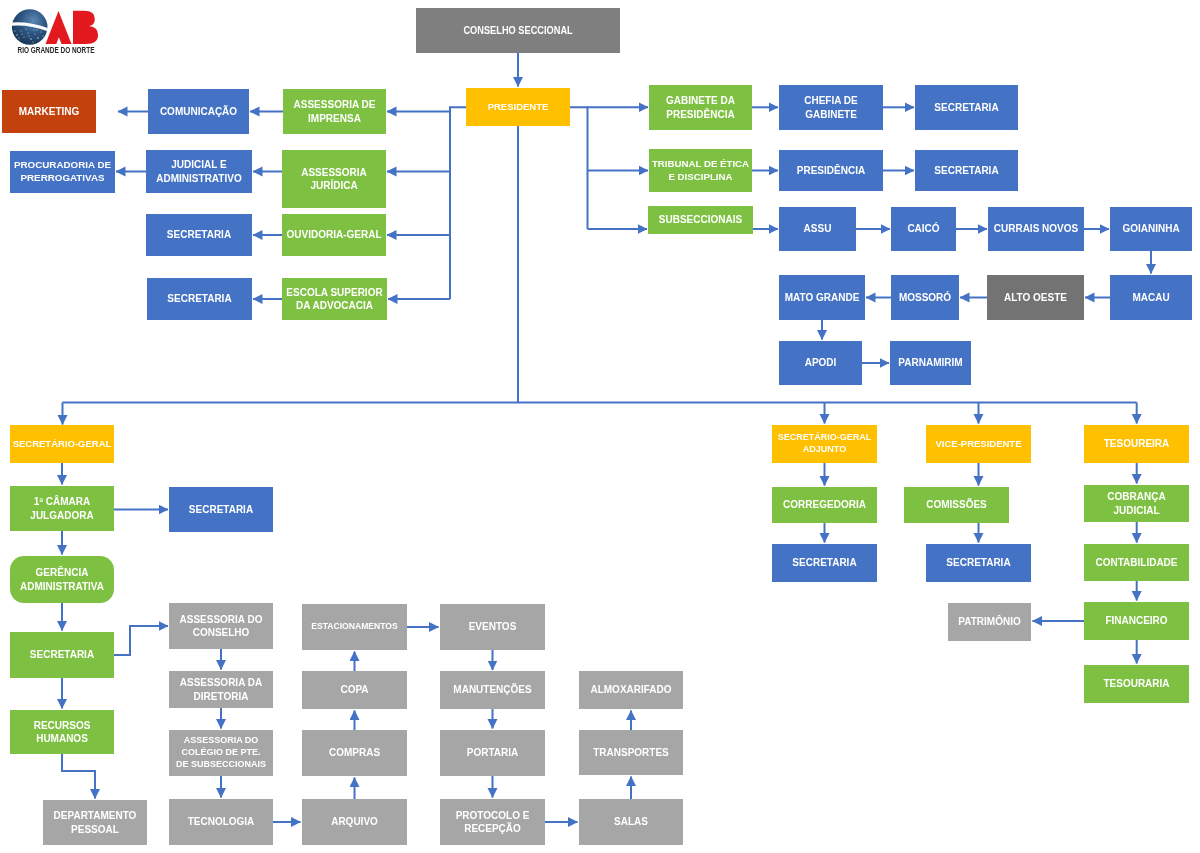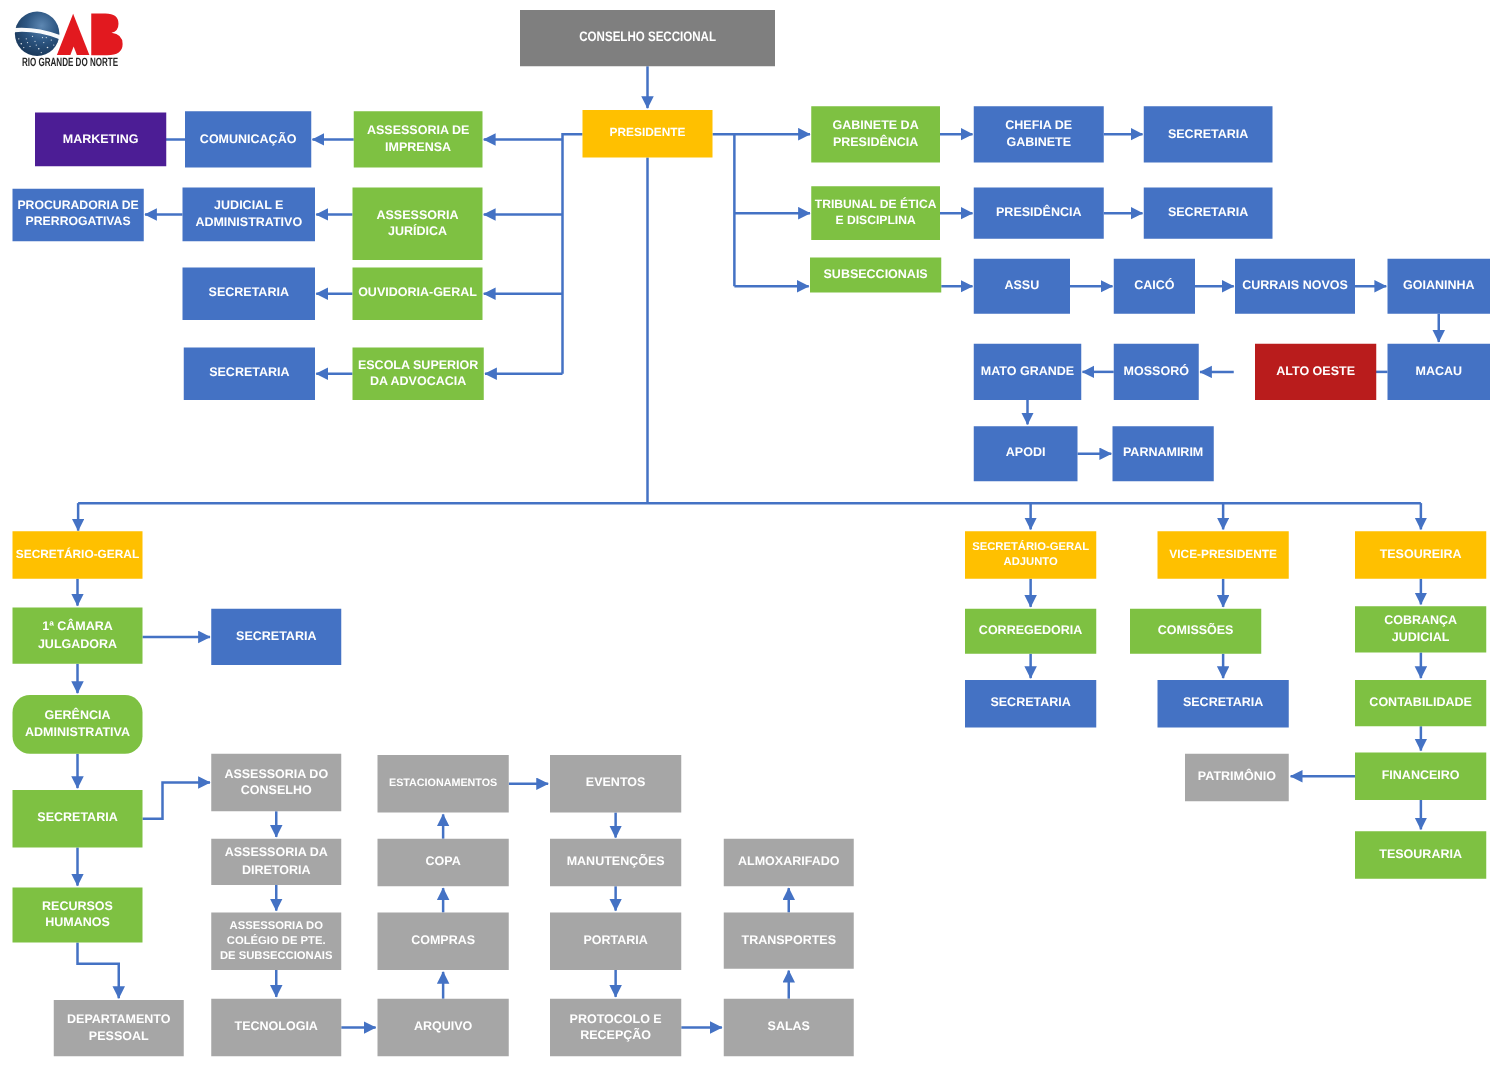--- a/index.html
+++ b/index.html
@@ -113,21 +113,21 @@
 </g>
 <path d="M45.5 44 L58.5 11 L71.5 44 Z" fill="#E2191F"></path>
 <path d="M56.3 44 L58.9 37.2 L61.5 44 Z" fill="#fff"></path>
 <path d="M73 10.8 h11.3 q10.5 0 10.5 8.1 q0 6.1 -5.6 7.2 q8.9 1.1 8.9 9 q0 9 -12.4 9 H73 Z" fill="#E2191F"></path>
 <text x="17.5" y="53.2" font-family="Liberation Sans, sans-serif" font-weight="bold" font-size="9.6" fill="#262626" textLength="77" lengthAdjust="spacingAndGlyphs">RIO GRANDE DO NORTE</text>
 </svg>
 <div class="b" style="left:416px;top:8px;width:204px;height:45px;background:#7F7F7F;font-size:11px;">
     <span style="display:inline-block;transform:scaleX(0.84)">CONSELHO SECCIONAL</span>
   </div>
 <div class="b" style="left:466px;top:88px;width:104px;height:38px;background:#FFC000;font-size:9.5px;">PRESIDENTE</div>
-<div class="b" style="left:28px;top:90px;width:105px;height:43px;background:#4c1d95;font-size:10px;">MARKETING</div>
+<div class="b" style="left:2px;top:90px;width:94px;height:43px;background:#c2410c;font-size:10px;">MARKETING</div>
 <div class="b" style="left:148px;top:89px;width:101px;height:45px;background:#4472C4;font-size:10px;">COMUNICAÇÃO</div>
 <div class="b" style="left:283px;top:89px;width:103px;height:45px;background:#7EC142;font-size:10px;">ASSESSORIA DE<br>IMPRENSA</div>
 <div class="b" style="left:10px;top:151px;width:105px;height:42px;background:#4472C4;font-size:9.8px;">PROCURADORIA DE<br>PRERROGATIVAS</div>
 <div class="b" style="left:146px;top:150px;width:106px;height:43px;background:#4472C4;font-size:10px;">JUDICIAL E<br>ADMINISTRATIVO</div>
 <div class="b" style="left:282px;top:150px;width:104px;height:58px;background:#7EC142;font-size:10px;">ASSESSORIA<br>JURÍDICA</div>
 <div class="b" style="left:146px;top:214px;width:106px;height:42px;background:#4472C4;font-size:10px;">SECRETARIA</div>
 <div class="b" style="left:282px;top:214px;width:104px;height:42px;background:#7EC142;font-size:10px;">OUVIDORIA-GERAL</div>
 <div class="b" style="left:147px;top:278px;width:105px;height:42px;background:#4472C4;font-size:10px;">SECRETARIA</div>
 <div class="b" style="left:282px;top:278px;width:105px;height:42px;background:#7EC142;font-size:10px;">ESCOLA SUPERIOR<br>DA ADVOCACIA</div>
 <div class="b" style="left:649px;top:85px;width:103px;height:45px;background:#7EC142;font-size:10px;">GABINETE DA<br>PRESIDÊNCIA</div>
@@ -136,21 +136,21 @@
 <div class="b" style="left:649px;top:149px;width:103px;height:43px;background:#7EC142;font-size:9.7px;">TRIBUNAL DE ÉTICA<br>E DISCIPLINA</div>
 <div class="b" style="left:779px;top:150px;width:104px;height:41px;background:#4472C4;font-size:10px;">PRESIDÊNCIA</div>
 <div class="b" style="left:915px;top:150px;width:103px;height:41px;background:#4472C4;font-size:10px;">SECRETARIA</div>
 <div class="b" style="left:648px;top:206px;width:105px;height:28px;background:#7EC142;font-size:10px;">SUBSECCIONAIS</div>
 <div class="b" style="left:779px;top:207px;width:77px;height:44px;background:#4472C4;font-size:10px;">ASSU</div>
 <div class="b" style="left:891px;top:207px;width:65px;height:44px;background:#4472C4;font-size:10px;">CAICÓ</div>
 <div class="b" style="left:988px;top:207px;width:96px;height:44px;background:#4472C4;font-size:10px;">CURRAIS NOVOS</div>
 <div class="b" style="left:1110px;top:207px;width:82px;height:44px;background:#4472C4;font-size:10px;">GOIANINHA</div>
 <div class="b" style="left:779px;top:275px;width:86px;height:45px;background:#4472C4;font-size:10px;">MATO GRANDE</div>
 <div class="b" style="left:891px;top:275px;width:68px;height:45px;background:#4472C4;font-size:10px;">MOSSORÓ</div>
-<div class="b" style="left:987px;top:275px;width:97px;height:45px;background:#b91c1c;font-size:10px;margin-left:17px;">ALTO OESTE</div>
+<div class="b" style="left:987px;top:275px;width:97px;height:45px;background:#737373;font-size:10px;">ALTO OESTE</div>
 <div class="b" style="left:1110px;top:275px;width:82px;height:45px;background:#4472C4;font-size:10px;">MACAU</div>
 <div class="b" style="left:779px;top:341px;width:83px;height:44px;background:#4472C4;font-size:10px;">APODI</div>
 <div class="b" style="left:890px;top:341px;width:81px;height:44px;background:#4472C4;font-size:10px;">PARNAMIRIM</div>
 <div class="b" style="left:10px;top:425px;width:104px;height:38px;background:#FFC000;font-size:9.5px;">SECRETÁRIO-GERAL</div>
 <div class="b" style="left:10px;top:486px;width:104px;height:45px;background:#7EC142;font-size:10px;">1ª CÂMARA<br>JULGADORA</div>
 <div class="b" style="left:169px;top:487px;width:104px;height:45px;background:#4472C4;font-size:10px;">SECRETARIA</div>
 <div class="b" style="left:10px;top:556px;width:104px;height:47px;background:#7EC142;font-size:10px;border-radius:14px;">GERÊNCIA<br>ADMINISTRATIVA</div>
 <div class="b" style="left:10px;top:632px;width:104px;height:46px;background:#7EC142;font-size:10px;">SECRETARIA</div>
 <div class="b" style="left:10px;top:710px;width:104px;height:44px;background:#7EC142;font-size:10px;">RECURSOS<br>HUMANOS</div>
 <div class="b" style="left:43px;top:800px;width:104px;height:45px;background:#A6A6A6;font-size:10px;">DEPARTAMENTO<br>PESSOAL</div>

